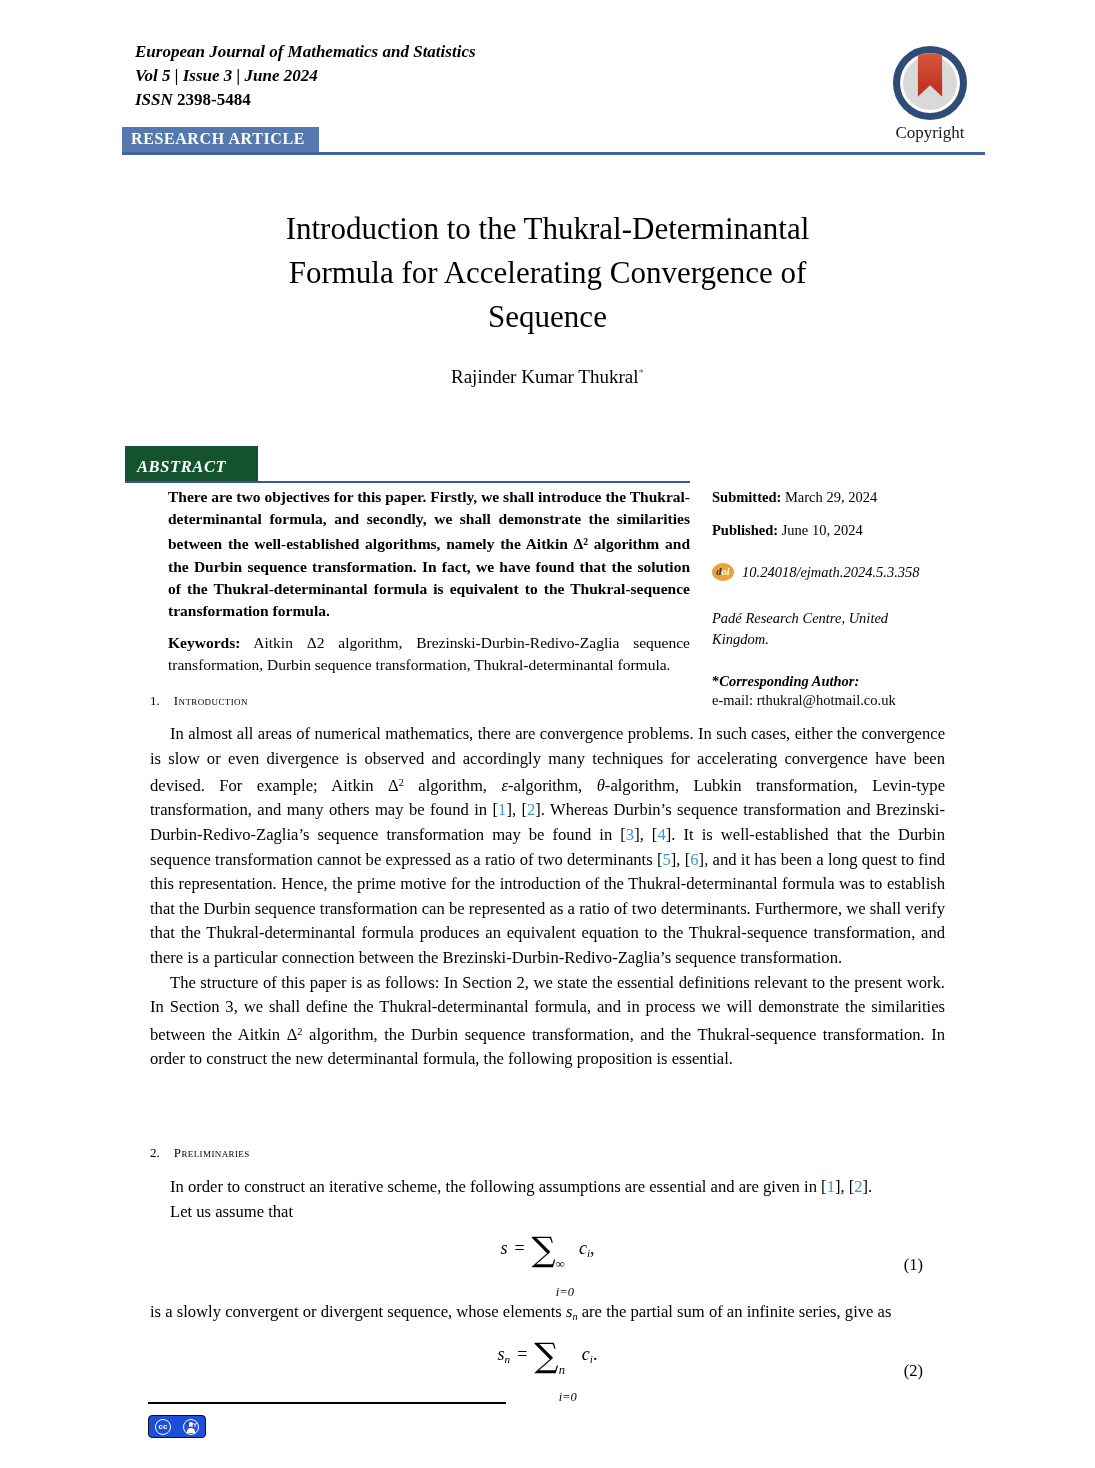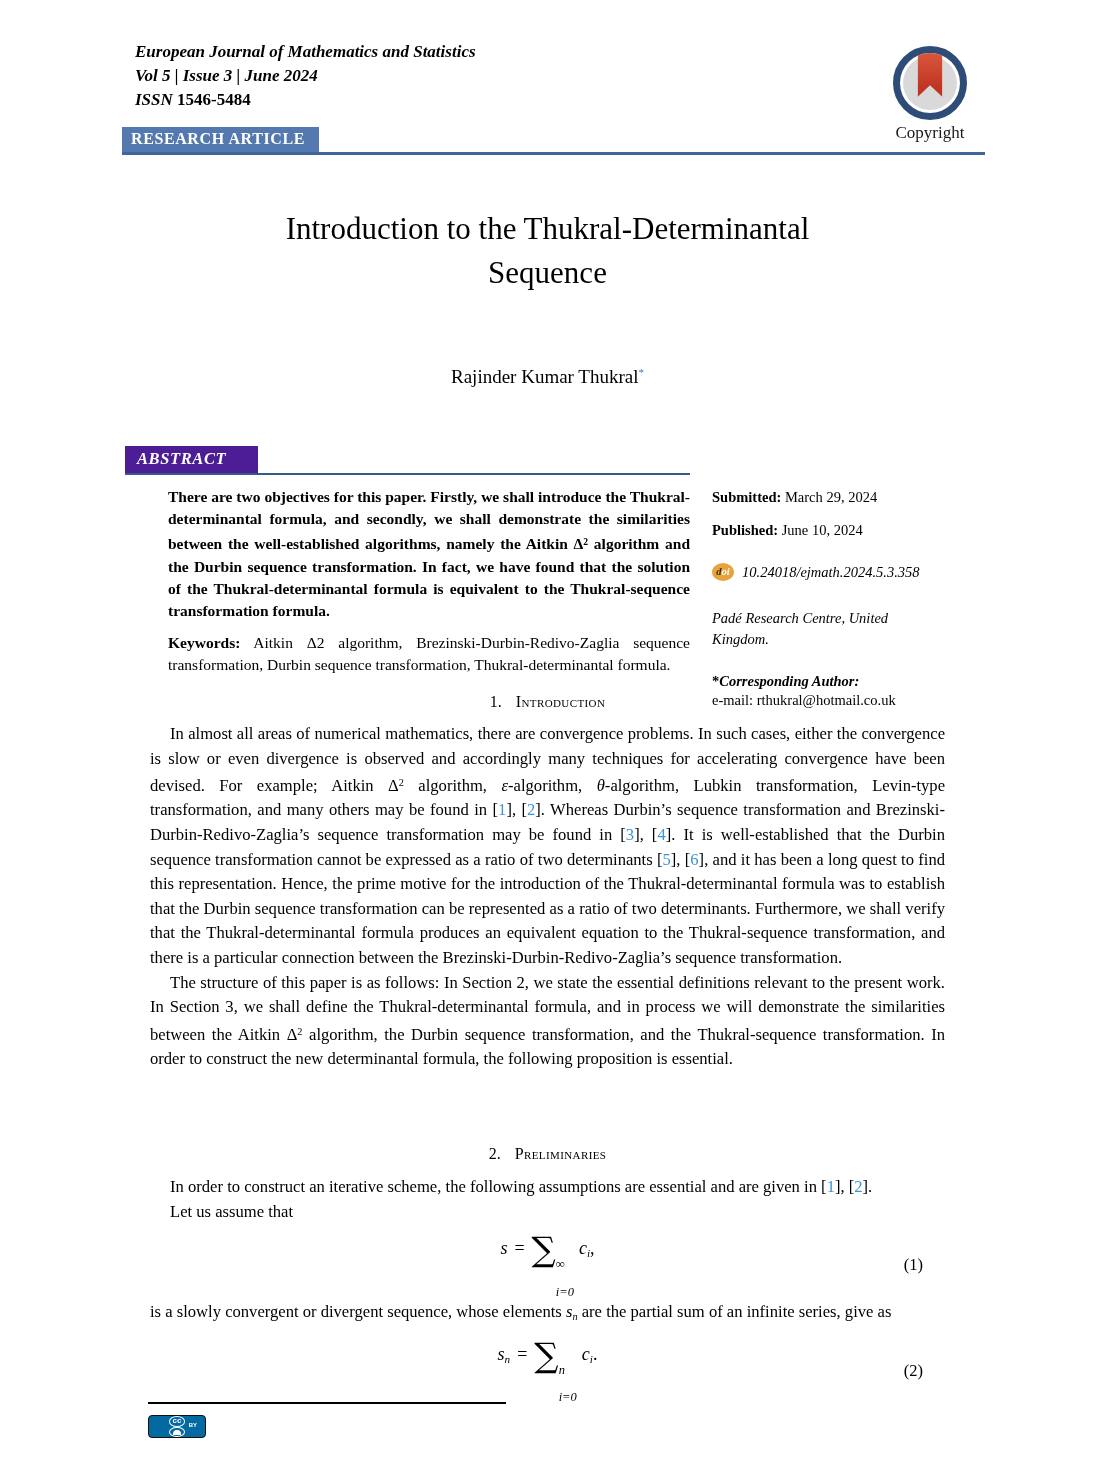--- a/index.html
+++ b/index.html
@@ -21,22 +21,22 @@
     border:7px solid #2d4d78;box-shadow:inset 0 0 0 3px #ffffff;position:relative;overflow:hidden;}
   .cm-ribbon{position:absolute;left:50%;top:-1px;transform:translateX(-50%);width:25px;height:45px;
     background:linear-gradient(180deg,#d8593d 0%,#c03422 80%);
     clip-path:polygon(0 0,100% 0,100% 100%,50% 74%,0 100%);}
   .cm-label{margin-top:3px;font-size:17px;color:#1a1a1a;}
   
   .ra-row{position:absolute;left:122px;top:127px;width:863px;border-bottom:3px solid #40669f;}
   .ra-box{display:inline-block;background:#5379ae;color:#fff;font-weight:bold;font-size:16px;
     letter-spacing:0.6px;padding:3px 14px 4px 9px;}
   .ab-row{position:absolute;left:125px;top:446px;width:565px;border-bottom:2.5px solid #33598f;}
-  .ab-box{display:inline-block;background:#4c1d95;color:#fff;font-weight:bold;font-style:italic;
-    font-size:16.5px;letter-spacing:0.6px;padding:3px 32px 4px 12px;}
+  .ab-box{display:inline-block;background:#14532d;color:#fff;font-weight:bold;font-style:italic;
+    font-size:16.5px;letter-spacing:0.6px;padding:11px 32px 4px 12px;}
   
   .title{position:absolute;left:150px;top:207px;width:795px;text-align:center;font-size:31px;line-height:44px;}
   .author{position:absolute;left:0;top:366px;width:1095px;text-align:center;font-size:19px;}
   .author .star{color:#4472c4;vertical-align:super;font-size:11px;}
   
   .abstract-text{position:absolute;left:168px;top:486px;width:522px;font-weight:bold;
     font-size:15.5px;line-height:22.4px;text-align:justify;}
   .keywords{position:absolute;left:168px;top:632px;width:522px;font-size:15.5px;line-height:22.4px;text-align:justify;}
   
   .sidebar{position:absolute;left:712px;top:487px;width:248px;font-size:14.5px;line-height:20px;}
@@ -45,21 +45,21 @@
   .doi-badge{width:22px;height:18px;border-radius:50%;background:#e8a33d;display:flex;
     align-items:center;justify-content:center;font-size:10.5px;font-weight:bold;font-style:italic;
     flex-shrink:0;margin-right:8px;}
   .doi-badge .d{color:#3c2c10;}
   .doi-badge .oi{color:#ffffff;}
   .doi-text{font-style:italic;}
   .affiliation{margin-top:26px;font-style:italic;width:215px;line-height:21px;}
   .corr{margin-top:22px;line-height:19px;}
   .email{cursor:pointer;}
   
-  .sec-heading{position:absolute;left:150px;width:795px;text-align:center;font-size:16px;}
+  .sec-heading{position:absolute;left:150px;width:795px;text-align:left;font-size:13px;}
   .sec-heading .num{margin-right:14px;}
   .sc{font-variant:small-caps;letter-spacing:0.4px;}
   .sec1{top:693px;}
   .sec2{top:1145px;}
   .bodytext{position:absolute;left:150px;width:795px;font-size:16.6px;line-height:24.6px;text-align:justify;}
   .intro{top:722px;}
   .prelim{top:1175px;}
   .bodytext p{margin:0;text-indent:20px;}
   .bodytext p.noindent{text-indent:0;}
   
@@ -67,57 +67,58 @@
   .eq-math{display:inline-block;font-size:18px;}
   .eq-eq{margin:0 7px;}
   .eq-sum{font-size:34px;line-height:1;vertical-align:-7px;font-family:"DejaVu Serif","DejaVu Sans",serif;}
   .eq-limits{display:inline-flex;flex-direction:column;justify-content:space-between;height:40px;
     vertical-align:-14px;font-size:12.5px;line-height:1;text-align:left;font-style:italic;}
   .eq-rhs{margin-left:5px;}
   .eq-num{position:absolute;right:22px;top:50%;transform:translateY(-50%);font-size:16.5px;}
   
   .fn-rule{position:absolute;left:148px;top:1402px;width:358px;height:2px;background:#000;}
   .footer{position:absolute;left:148px;top:1409px;width:805px;font-size:12.8px;line-height:27px;text-align:justify;}
-  .cc-badge{float:left;margin:6px 8px 0 0;width:56px;height:21px;background:#0369a1;border:1px solid #101010;
-    border-radius:4px;display:flex;align-items:center;justify-content:space-around;position:relative;cursor:pointer;flex-direction:column;}
+  .cc-badge{float:left;margin:6px 8px 0 0;width:56px;height:21px;background:#1d4ed8;border:1px solid #101010;
+    border-radius:4px;display:flex;align-items:center;justify-content:space-around;position:relative;cursor:pointer;}
   .cc-circle{width:14px;height:14px;border:1.6px solid #fff;border-radius:50%;color:#fff;font-size:8px;
     font-weight:bold;display:flex;align-items:center;justify-content:center;line-height:1;
     font-family:"Liberation Sans",sans-serif;}
   .cc-person{position:relative;}
   .cc-person::before{content:"";position:absolute;left:50%;top:2px;transform:translateX(-50%);
     width:4px;height:4px;border-radius:50%;background:#fff;}
   .cc-person::after{content:"";position:absolute;left:50%;bottom:1px;transform:translateX(-50%);
     width:8px;height:5px;border-radius:4px 4px 0 0;background:#fff;}
   .cc-by{position:absolute;right:8px;bottom:-2px;color:#fff;font-size:6px;font-weight:bold;
     font-family:"Liberation Sans",sans-serif;}
 </style>
 </head>
 <body>
 
 <div class="page">
 
   <div class="journal-info">
     <div class="it">European Journal of Mathematics and Statistics</div>
     <div class="it">Vol 5 | Issue 3 | June 2024</div>
-    <div><span class="seg-i">ISSN </span><span>1546-5484</span></div>
+    <div><span class="seg-i">ISSN </span><span>2398-5484</span></div>
   </div>
 
   <div class="crossmark">
     <div class="cm-circle">
       <div class="cm-ribbon"></div>
     </div>
     <div class="cm-label">Copyright</div>
   </div>
 
   <div class="ra-row">
     <span class="ra-box">RESEARCH ARTICLE</span>
   </div>
 
   <div class="title">
     <div>Introduction to the Thukral-Determinantal</div>
+    <div>Formula for Accelerating Convergence of</div>
     <div>Sequence</div>
   </div>
   <div class="author">
     <span>Rajinder Kumar Thukral</span><span class="star">*</span>
   </div>
 
   <div class="ab-row">
     <span class="ab-box">ABSTRACT</span>
   </div>
 

